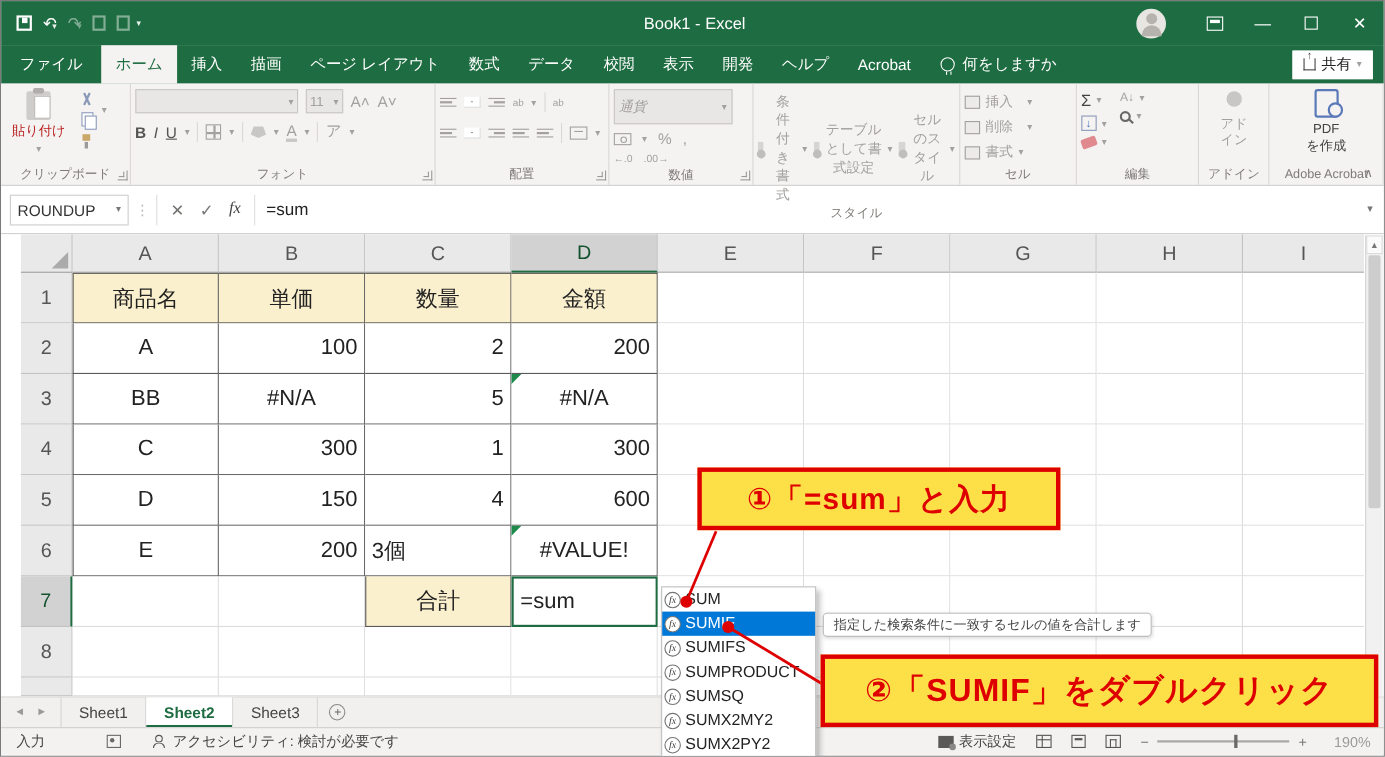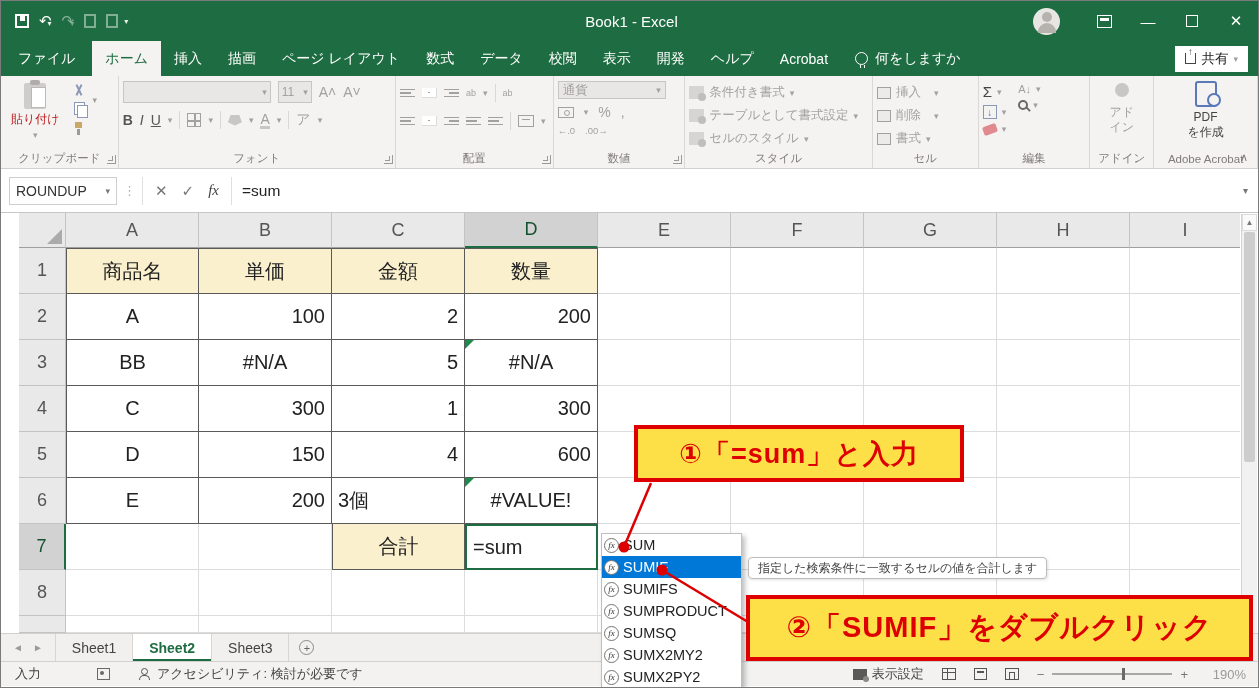--- a/index.html
+++ b/index.html
@@ -77,24 +77,24 @@
 .icon-fill{width:14px;height:11px;background:#C9C7C5;clip-path:polygon(20% 0,80% 0,100% 70%,50% 100%,0 70%);}
 .letterA{font-size:14px;color:#A3A1A0;border-bottom:3px solid #C9C7C5;line-height:1;}
 .align-bars{display:inline-flex;flex-direction:column;gap:2px;width:15px;}
 .align-bars i{height:1.5px;background:#A3A1A0;display:block;}
 .align-bars.l i:nth-child(2){width:70%;} .align-bars.l i:nth-child(3){width:100%;}
 .align-bars.c i:nth-child(2){width:70%;margin:0 auto;}
 .align-bars.r i:nth-child(2){width:70%;margin-left:auto;}
 .icon-wrap-ab{font-size:9px;color:#A3A1A0;line-height:1;}
 .icon-merge{width:16px;height:12px;border:1.5px solid #A3A1A0;position:relative;}
 .icon-merge::after{content:"";position:absolute;top:3px;left:3px;right:3px;bottom:3px;border-top:1.5px solid #A3A1A0;}
-.numfmt{width:108px;height:18px;border:1px solid #C8C6C4;background:#E9E7E5;display:flex;align-items:center;justify-content:space-between;padding:0 4px;color:#A3A1A0;font-size:12.5px;}
+.numfmt{width:108px;height:32px;border:1px solid #C8C6C4;background:#E9E7E5;display:flex;align-items:center;justify-content:space-between;padding:0 4px;color:#A3A1A0;font-size:12.5px;font-style:italic;}
 .icon-money{width:16px;height:11px;border:1.5px solid #A3A1A0;position:relative;}
 .icon-money::after{content:"";position:absolute;top:2px;left:5px;width:4px;height:4px;border:1px solid #A3A1A0;border-radius:50%;}
-.styles-col{display:flex;flex-direction:column;gap:6px;padding-top:3px;text-align:center;}
+.styles-col{display:flex;flex-direction:row;gap:6px;padding-top:3px;text-align:center;}
 .styles-item{display:flex;align-items:center;gap:5px;font-size:12.5px;color:#A3A1A0;}
 .icon-condfmt{width:15px;height:13px;background:#D7D5D3;position:relative;}
 .icon-condfmt::after{content:"";position:absolute;right:-2px;bottom:-2px;width:8px;height:8px;background:#C0BEBC;border-radius:50%;}
 .cells-col{display:flex;flex-direction:column;gap:6px;padding-top:3px;}
 .cells-item{display:flex;align-items:center;gap:5px;font-size:12.5px;color:#A3A1A0;}
 .icon-cellsq{width:14px;height:12px;border:1.5px solid #A3A1A0;position:relative;background:#EDEBE9;}
 .edit-col{display:flex;flex-direction:column;gap:5px;padding-top:2px;}
 .edit-row{display:flex;align-items:center;gap:5px;}
 .sigma{font-size:15px;color:#444;}
 .icon-filldown{width:14px;height:14px;border:1.5px solid #8A98B8;color:#4472C4;font-size:10px;display:inline-flex;align-items:center;justify-content:center;}
@@ -526,22 +526,22 @@
       <div class="hcell wc">F</div>
       <div class="hcell wc">G</div>
       <div class="hcell wc">H</div>
       <div class="hcell wi">I</div>
     </div>
 
     <div class="row">
       <div class="rh w0">1</div>
       <div class="c wc ctr yb db dl dt">商品名</div>
       <div class="c wc ctr yb db dt">単価</div>
+      <div class="c wc ctr yb db dt">数量</div>
       <div class="c wc ctr yb db dt">金額</div>
-      <div class="c wc ctr yb db dt">数量</div>
       <div class="c wc"></div>
       <div class="c wc"></div>
       <div class="c wc"></div>
       <div class="c wc"></div>
       <div class="c wi"></div>
     </div>
 
     <div class="row">
       <div class="rh w0">2</div>
       <div class="c wc ctr db dl">A</div>

